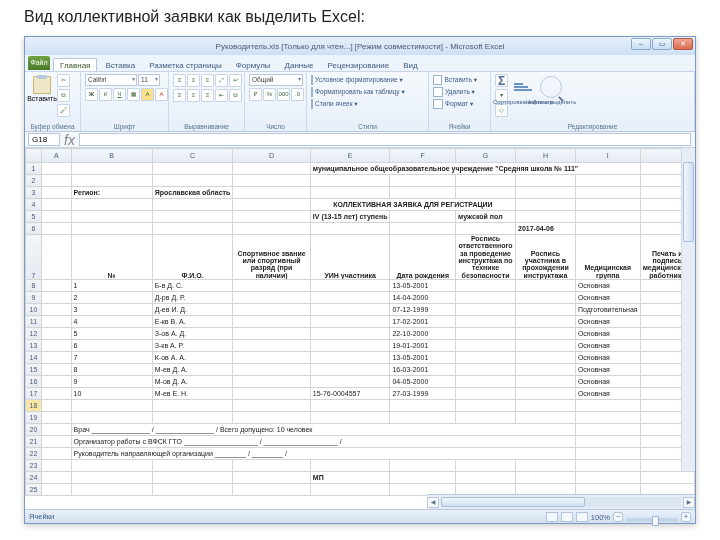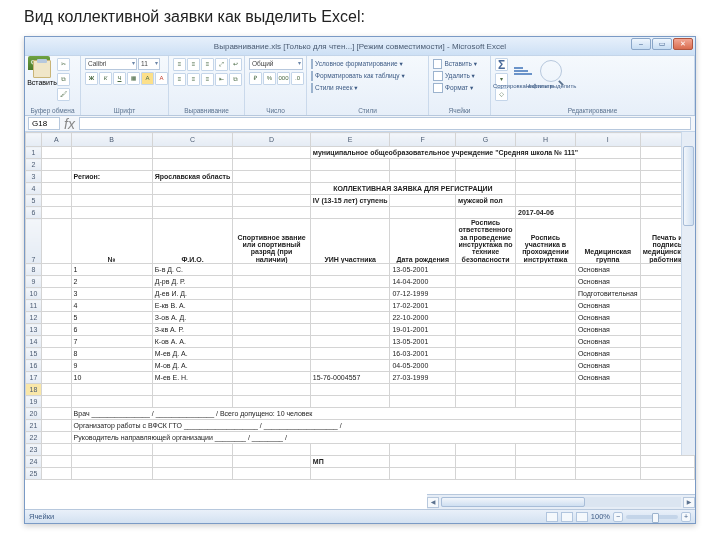--- a/index.html
+++ b/index.html
@@ -45,21 +45,21 @@
 .selrow .rowhdr { background: #f9e7a8; }
 .col-A{width:14px}.col-B{width:30px}.col-C{width:82px}.col-D{width:72px}.col-E{width:78px}.col-F{width:60px}.col-G{width:66px}.col-H{width:60px}.col-I{width:60px}.col-J{width:60px}.col-K{width:40px}
 .tabstrip { position: absolute; left: 0; bottom: 14px; height: 15px; width: 60%; background: #e6edf6; display: flex; align-items: center; border-top: 1px solid #b7c8dd; font-size: 7.5px; }
 .ts-nav { display: flex; gap: 1px; padding: 0 3px; }
 .ts-btn { width: 12px; height: 11px; background: #f6f9fc; border: 1px solid #b7c8dd; text-align: center; line-height: 8px; font-size: 6px; color:#5b728f; }
 .ts-tab { padding: 1px 7px; background: #fff; border: 1px solid #b7c8dd; border-bottom: none; margin-left: 2px; border-radius: 0 0 3px 3px; }
 .hscroll { position:absolute; right:0; bottom:14px; height:15px; width:40%; background:#e6edf6; border-top:1px solid #b7c8dd; display:flex; align-items:center; }
 .hscroll .track{ flex:1; height:10px; background:#dbe5f1; margin:0 2px; position:relative; }
 .hscroll .thumb{ position:absolute; left:0; width:60%; height:100%; background:linear-gradient(#f2f6fb,#cfdff1); border:1px solid #a8bdd8; border-radius:2px; }
 .statusbar { position: absolute; bottom: 0; left: 0; right: 0; height: 14px; background: linear-gradient(#e9f0f9,#d3e1f1); display: flex; align-items: center; justify-content: space-between; font-size: 7.5px; color: #3d5b85; padding: 0 4px; border-top:1px solid #b7c8dd;}
-.zoom { display: flex; align-items: center; gap: 3px; }
+.zoom { display: flex; align-items: flex-end; gap: 3px; }
 .zoom .zbtn { width: 10px; height: 10px; background: #f4f8fc; border: 1px solid #b1c5de; text-align: center; line-height: 8px; font-size: 7px; border-radius: 2px; }
 .zoom .slider { width: 52px; height: 4px; background: #c4d5e9; position: relative; border-radius: 2px; }
 .zoom .slider::after { content: ""; position: absolute; left: 50%; top: -2px; width: 5px; height: 8px; background: #f4f8fc; border: 1px solid #9cb3ce; border-radius: 1px; }
 .viewbtn { width: 12px; height: 10px; background: #f4f8fc; border: 1px solid #b1c5de; }
 .vscroll{position:absolute; right:0; top:0; bottom:29px; width:14px; background:#e6edf6; border-left:1px solid #cad9eb;}
 .vscroll .thumb{position:absolute; top:14px; left:1px; right:1px; height:80px; background:linear-gradient(90deg,#f2f6fb,#cfdff1); border:1px solid #a8bdd8; border-radius:2px;}
 .findic{width:22px;height:22px;border:1px solid #b7c8dd;border-radius:50%;position:relative}
 .findic::after{content:"";position:absolute;right:-3px;bottom:-3px;width:6px;height:2px;background:#5b728f;transform:rotate(45deg)}
 .sortic{width:22px;height:22px;display:flex;flex-direction:column;justify-content:center;gap:1px;padding:2px}
 .sortic span{height:2px;background:#6a93c9}
@@ -68,31 +68,40 @@
 .wrap-header td{white-space:normal;vertical-align:bottom;height:42px;line-height:1.05}
 </style>
 </head>
 <body>
 
 <div class="slide-title">Вид коллективной заявки как выделить Excel:</div>
 
 <div class="excel-window">
 
   <div class="titlebar">
-    <span>Выравнивание.xls [Только для чтен...] [Режим совместимости] - Microsoft Excel</span>
+    <span>Руководитель.xls [Только для чтен...] [Режим совместимости] - Microsoft Excel</span>
     <div class="win-controls">
       <div class="win-btn">–</div>
       <div class="win-btn">▭</div>
       <div class="win-btn close">✕</div>
     </div>
   </div>
 
   <div class="file-tab">Файл</div>
 
   <div class="ribbon">
+    <div class="tabs">
+      <div class="tab active">Главная</div>
+      <div class="tab">Вставка</div>
+      <div class="tab">Разметка страницы</div>
+      <div class="tab">Формулы</div>
+      <div class="tab">Данные</div>
+      <div class="tab">Рецензирование</div>
+      <div class="tab">Вид</div>
+    </div>
     <div class="ribbon-body">
       <div class="ribbon-group" style="width:56px">
         <div class="rg-content">
           <div class="big-btn">
             <div class="ic paste-ic"></div>
             <span>Вставить</span>
           </div>
           <div class="stack">
             <div class="small-ic">✂</div>
             <div class="small-ic">⧉</div>

